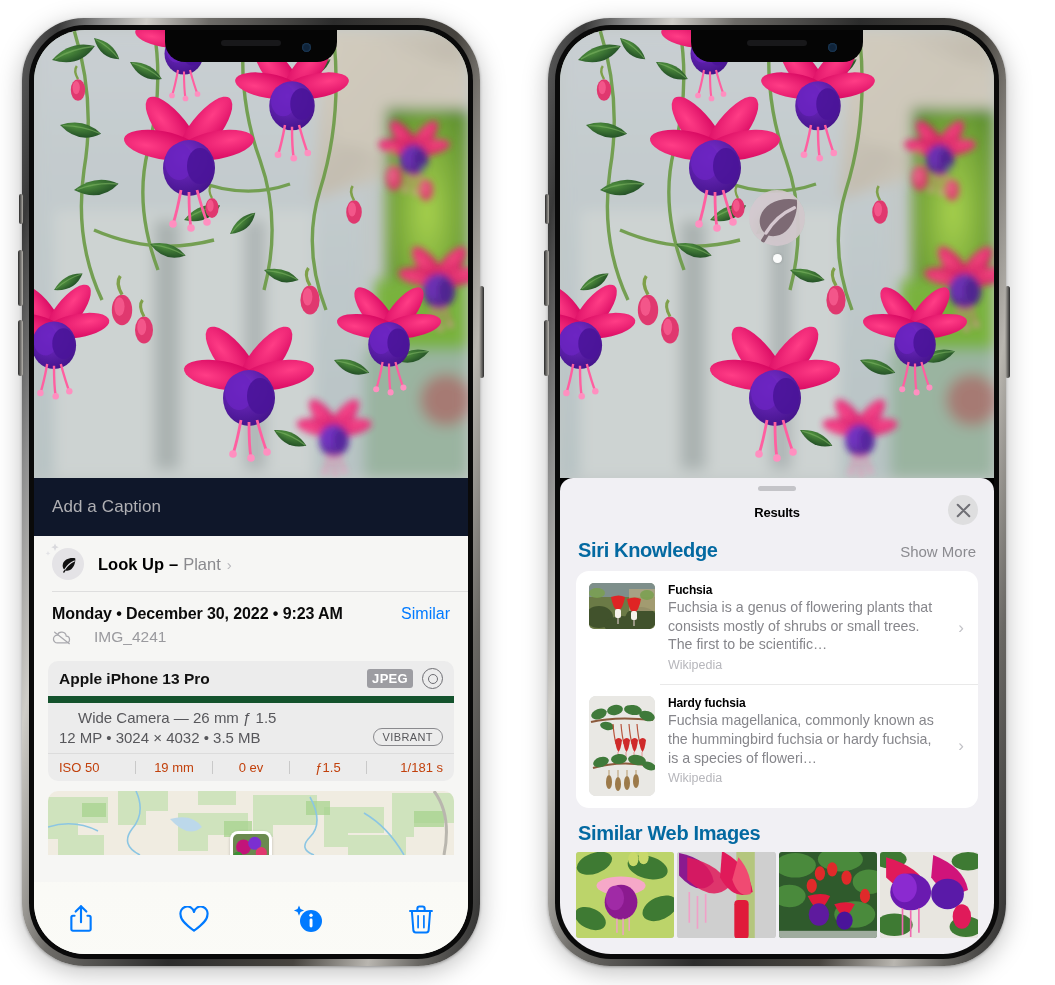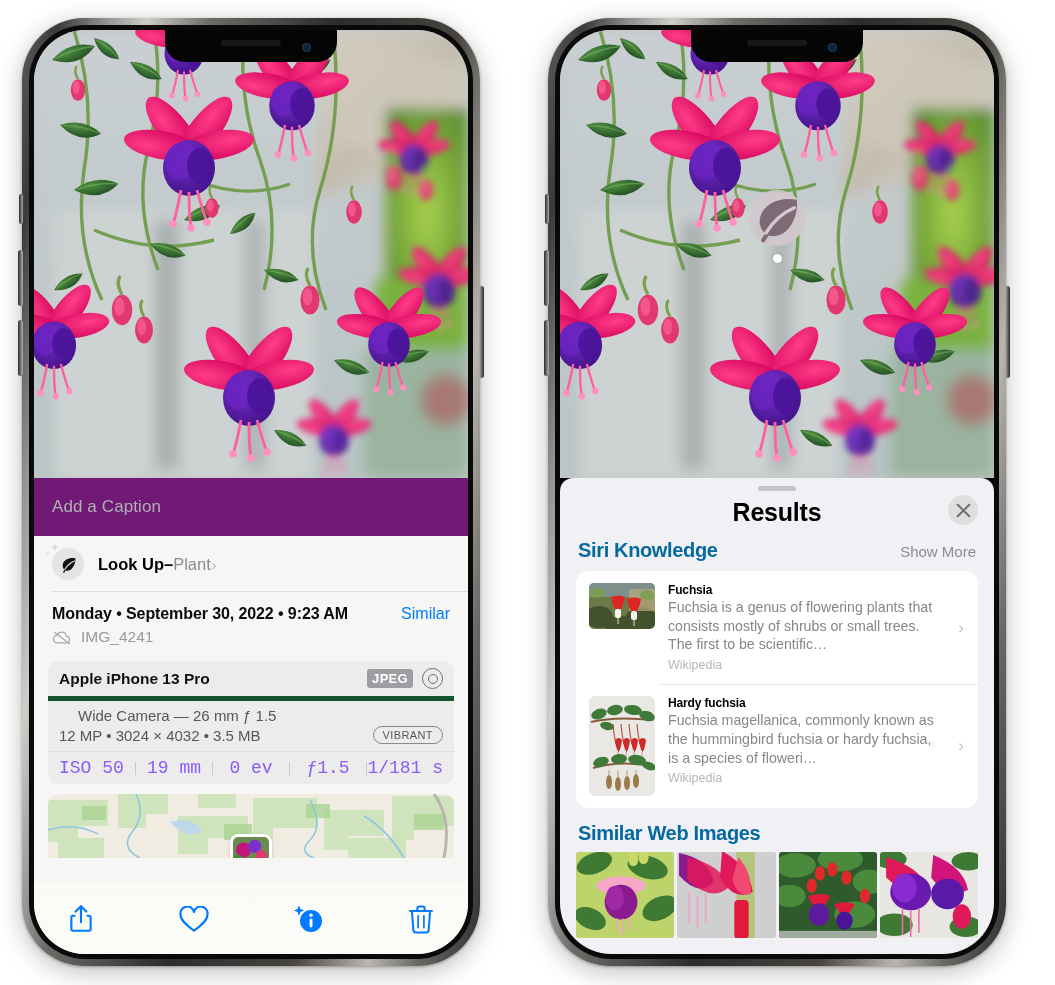--- a/index.html
+++ b/index.html
@@ -35,59 +35,59 @@
             background:linear-gradient(90deg,#2b2b2b,#b5b2ac);}
   .btn-power{position:absolute;right:-4px;top:268px;width:5px;height:92px;border-radius:3px;
             background:linear-gradient(270deg,#2b2b2b,#b5b2ac);}
 
   
   .photo{position:absolute;left:0;right:0;top:0;overflow:hidden;background:#6a7a63;}
   .photo svg{position:absolute;inset:0;width:100%;height:100%;display:block;}
 
   
   .info-sheet{position:absolute;left:0;right:0;bottom:0;background:#f6f6f4;}
-  .caption-row{height:58px;display:flex;align-items:center;padding:0 18px;background:#701a75;}
+  .caption-row{height:58px;display:flex;align-items:center;padding:0 18px;background:#0f172a;}
   .caption-ph{font-size:17px;color:#b0b0b4;letter-spacing:.1px;}
   .lookup-row{height:56px;display:flex;align-items:center;padding:0 18px;position:relative;
               background:#f6f6f4;}
   .lookup-row:after{content:"";position:absolute;left:18px;right:0;bottom:0;height:1px;
                     background:#dedede;}
   .leafbadge{width:32px;height:32px;border-radius:50%;background:#e4e3e6;
              display:flex;align-items:center;justify-content:center;position:relative;flex:0 0 auto;}
   .sparkle{position:absolute;left:-9px;top:-6px;width:20px;height:20px;}
-  .lookup-text{margin-left:14px;font-size:16.5px;display:flex;align-items:center;}
+  .lookup-text{margin-left:14px;font-size:16.5px;display:flex;align-items:center;gap:5px;}
   .lookup-text b{font-weight:700;color:#000;}
   .lookup-text .sub{color:#8a8a8e;font-weight:400;}
   .chev{color:#b9b9bd;font-size:15px;margin-left:1px;}
 
   .date-block{padding:13px 18px 11px 18px;position:relative;background:#f6f6f4;}
   .date-line{display:flex;align-items:baseline;justify-content:space-between;}
   .date-txt{font-size:16px;font-weight:700;color:#0a0a0a;letter-spacing:-.1px;}
   .adjust{font-size:16px;color:#007aff;}
-  .fname-line{display:flex;align-items:center;gap:9px;margin-top:5px;}
+  .fname-line{display:flex;align-items:center;gap:22px;margin-top:5px;}
   .fname{font-size:15.5px;color:#9a9a9e;}
 
   .exif-card{margin:4px 14px 0 14px;background:#ececec;border-radius:10px;overflow:hidden;}
   .exif-head{display:flex;align-items:center;justify-content:space-between;
-             padding:7px 11px 7px 11px;border-bottom:5px solid #14532d;}
+             padding:7px 11px 7px 11px;border-bottom:7px solid #14532d;}
   .exif-model{font-size:15.5px;font-weight:700;color:#111;}
   .exif-head-right{display:flex;align-items:center;gap:9px;}
   .jpeg-tag{background:#9d9da2;color:#fff;font-size:13px;font-weight:700;
             padding:2px 5px;border-radius:3px;letter-spacing:.3px;}
   .raw-ring{width:19px;height:19px;border-radius:50%;border:1.6px solid #6e6e73;
             display:flex;align-items:center;justify-content:center;}
   .raw-ring i{width:8px;height:8px;border-radius:50%;border:1.6px solid #6e6e73;display:block;}
   .exif-mid{padding:6px 11px 7px 11px;border-bottom:1px solid #dcdcdc;}
   .exif-lens{font-size:15px;color:#57575b;margin-left:19px;}
   .exif-row2{display:flex;align-items:center;justify-content:space-between;margin-top:2px;}
   .exif-size{font-size:15px;color:#57575b;}
   .vibrant{border:1.2px solid #8a8a8e;color:#57575b;font-size:11px;border-radius:10px;
            padding:2px 9px;letter-spacing:.4px;}
   .exif-foot{display:flex;align-items:center;padding:6px 11px;}
-  .exif-foot span{font-size:18px;color:#8b5cf6;flex:1;text-align:center;font-family:Liberation Mono, monospace;}
+  .exif-foot span{font-size:13px;color:#c2410c;flex:1;text-align:center;}
   .exif-foot span:first-child{text-align:left;}
   .exif-foot span:last-child{text-align:right;}
   .exif-foot i{width:1px;height:13px;background:#c9c9c9;display:block;}
 
   .map-card{margin:10px 14px 0 14px;height:64px;border-radius:10px 10px 0 0;overflow:hidden;
             position:relative;}
   .map-pin{position:absolute;left:50%;transform:translateX(-50%);bottom:-10px;
            width:42px;height:34px;border-radius:8px;background:#fff;padding:3px;
            box-sizing:border-box;box-shadow:0 1px 3px rgba(0,0,0,.22);}
   .map-pin div{width:100%;height:100%;border-radius:5px;overflow:hidden;}
@@ -105,21 +105,21 @@
               display:flex;align-items:center;justify-content:center;
               backdrop-filter:blur(8px);}
   .vlu-dot{width:9px;height:9px;border-radius:50%;background:rgba(255,255,255,.95);
            margin:8px auto 0 auto;box-shadow:0 0 3px rgba(0,0,0,.18);}
 
   .results{position:absolute;left:0;right:0;bottom:0;background:#f1f0f4;
            border-radius:13px 13px 0 0;overflow:hidden;}
   .grabber{width:38px;height:5px;border-radius:3px;background:#c4c4c8;
            margin:8px auto 0 auto;}
   .res-head{position:relative;height:42px;display:flex;align-items:center;justify-content:center;}
-  .res-title{font-size:25px;font-weight:700;color:#000;letter-spacing:-.2px;}
+  .res-title{font-size:13px;font-weight:700;color:#000;letter-spacing:-.2px;}
   .res-close{position:absolute;right:16px;top:4px;width:30px;height:30px;border-radius:50%;
              background:#dededf;display:flex;align-items:center;justify-content:center;}
 
   .sec-head{display:flex;align-items:baseline;justify-content:space-between;
             padding:6px 18px 9px 18px;}
   .sec-title{font-size:20px;font-weight:700;color:#0369a1;letter-spacing:-.35px;}
   .sec-more{font-size:15px;color:#8b8b90;}
 
   .know-card{margin:0 16px;background:#fff;border-radius:13px;overflow:hidden;}
   .know-item{display:flex;gap:13px;padding:12px 12px 12px 13px;position:relative;align-items:flex-start;}
@@ -309,21 +309,21 @@
           <div class="lookup-text">
             <b>Look Up</b>
             <b>–</b>
             <span class="sub">Plant</span>
             <span class="chev">›</span>
           </div>
         </div>
 
         <div class="date-block">
           <div class="date-line">
-            <span class="date-txt">Monday • September 30, 2022 • 9:23 AM</span>
+            <span class="date-txt">Monday • December 30, 2022 • 9:23 AM</span>
             <span class="adjust">Similar</span>
           </div>
           <div class="fname-line">
             <svg width="20" height="15" viewBox="0 0 24 18" aria-hidden="true">
               <path d="M6.5 15.5h10.2a4.1 4.1 0 00.4-8.2 5.6 5.6 0 00-10.8-1.1A3.9 3.9 0 006.5 15.5z" fill="none" stroke="#a8a8ad" stroke-width="1.5"></path>
               <path d="M3.2 2.6 L20.8 16.4" stroke="#a8a8ad" stroke-width="1.5" stroke-linecap="round"></path>
             </svg>
             <span class="fname">IMG_4241</span>
           </div>
         </div>

